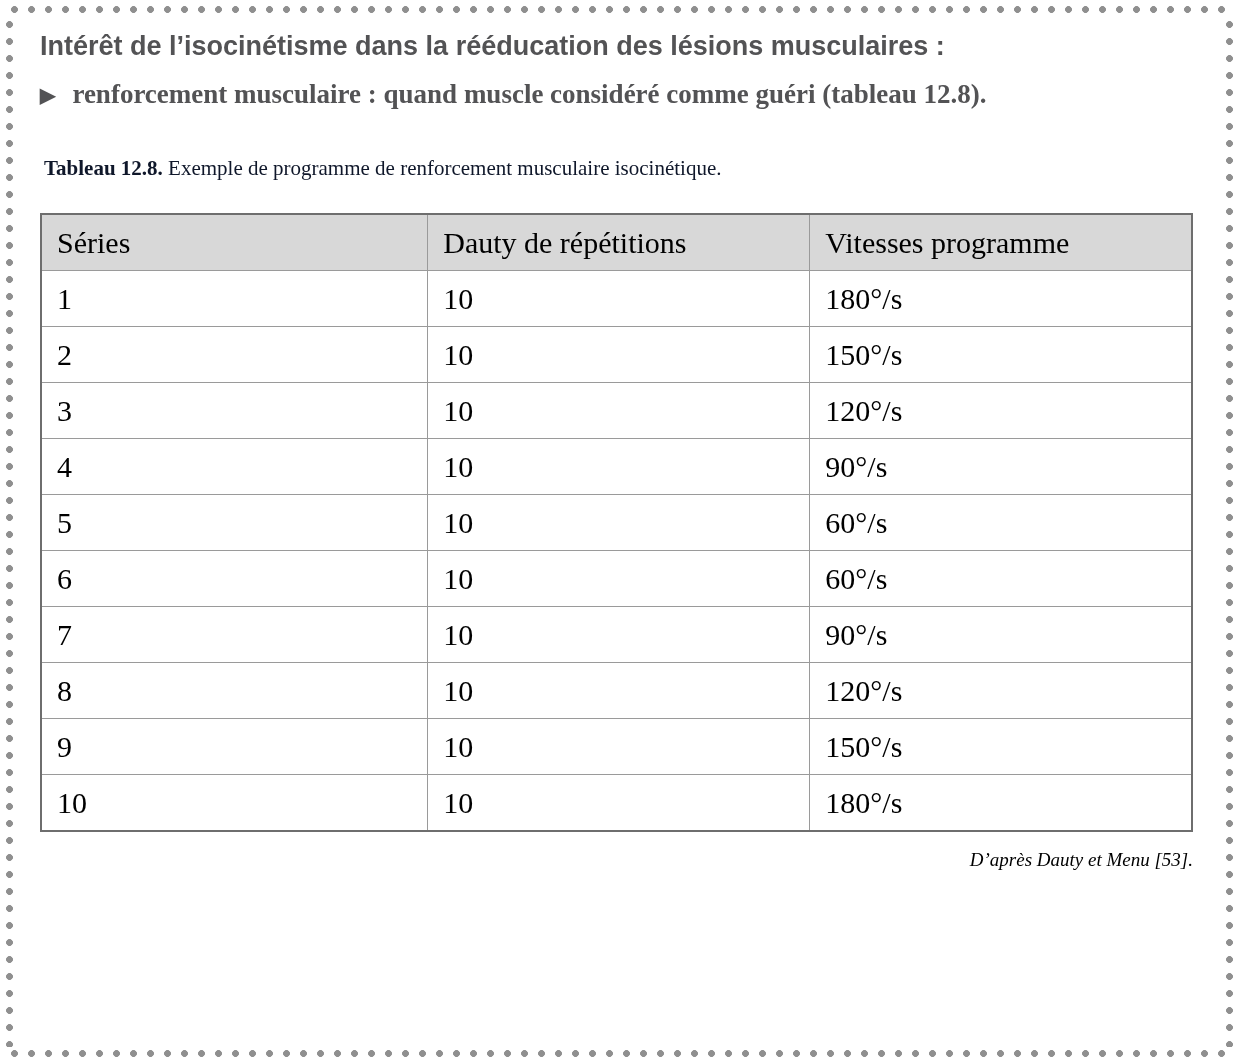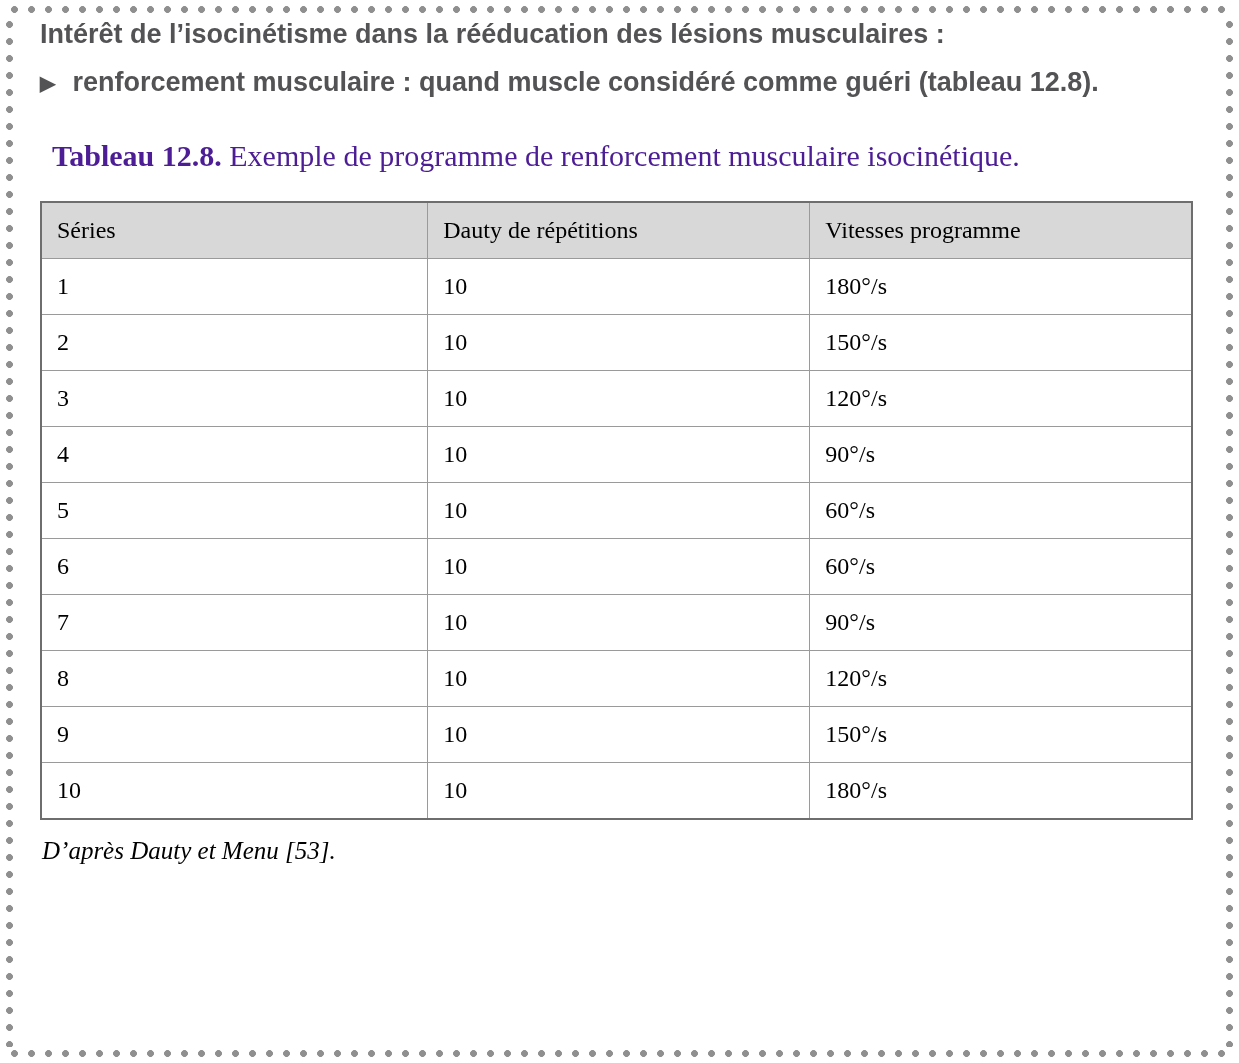--- a/index.html
+++ b/index.html
@@ -42,55 +42,55 @@
     background-repeat: repeat-y;
     background-position: center top;
   }
   .dots-left { left: 5px; }
   .dots-right { right: 5px; }
 
   .content {
     position: absolute;
     left: 40px;
     right: 46px;
-    top: 10px;
+    top: 22px;
   }
 
   
   .intro {
     font-family: "Liberation Sans", sans-serif;
     font-weight: bold;
     color: #535355;
     font-size: 27px;
     line-height: 48px;
   }
   .intro p { margin: 0; }
   .bullet .tri {
     display: inline-block;
     font-size: 20px;
     margin-right: 17px;
     transform: translateY(-1px);
   }
-  .bullet.justified { text-align: justify; }
+  .bullet.justified { text-align: justify; font-family: Liberation Serif, serif; }
 
   
   .caption {
-    margin: 28px 0 0 12px;
-    font-size: 30px;
+    margin: 28px 0 0 4px;
+    font-size: 21px;
     line-height: 40px;
-    color: #4c1d95;
+    color: #0f172a;
   }
   .caption b { font-weight: bold; }
 
   
   table.iso {
     width: 100%;
     margin-top: 25px;
     border-collapse: collapse;
-    font-size: 24px;
+    font-size: 30px;
     color: #000;
     border: 2px solid #6e6e6e;
   }
   table.iso th, table.iso td {
     border: 1px solid #9a9a9a;
     height: 55px;
     padding: 0 8px 0 15px;
     text-align: left;
     vertical-align: middle;
     font-weight: normal;
@@ -98,22 +98,23 @@
   table.iso thead th {
     background: #d8d8d8;
   }
   col.c1 { width: 33.6%; }
   col.c2 { width: 33.2%; }
   col.c3 { width: 33.2%; }
 
   .source {
     margin: 17px 0 0 2px;
     font-style: italic;
-    font-size: 25px;
+    font-size: 19px;
     color: #000;
+    text-align: right;
   }
 </style>
 </head>
 <body>
 
 <div class="page">
   <div class="dots dots-top"></div>
   <div class="dots dots-bottom"></div>
   <div class="dots dots-left"></div>
   <div class="dots dots-right"></div>

